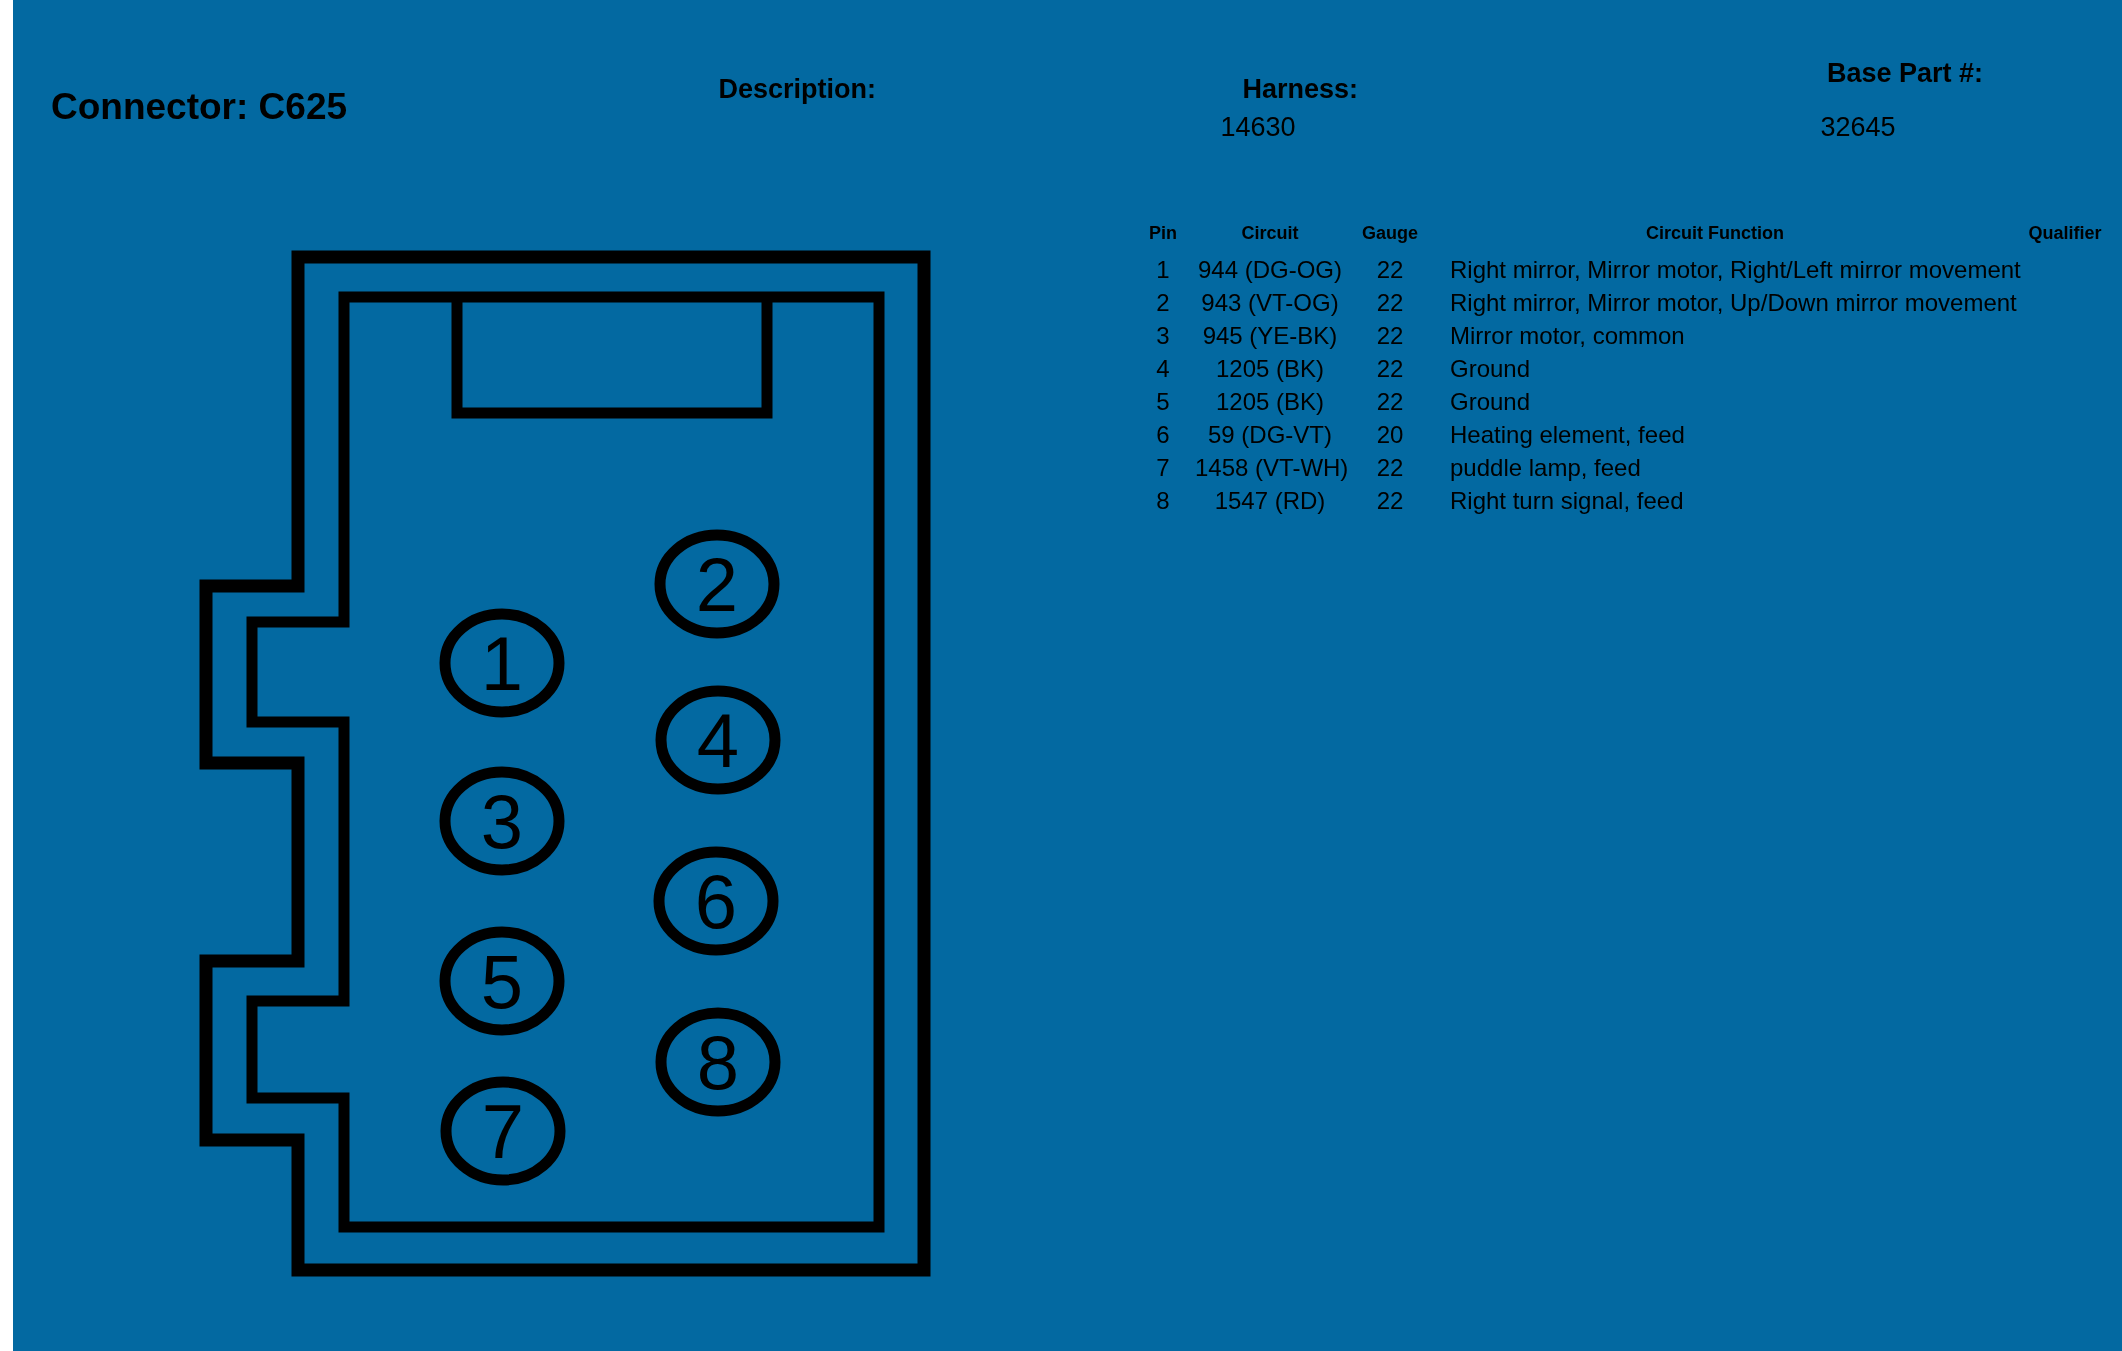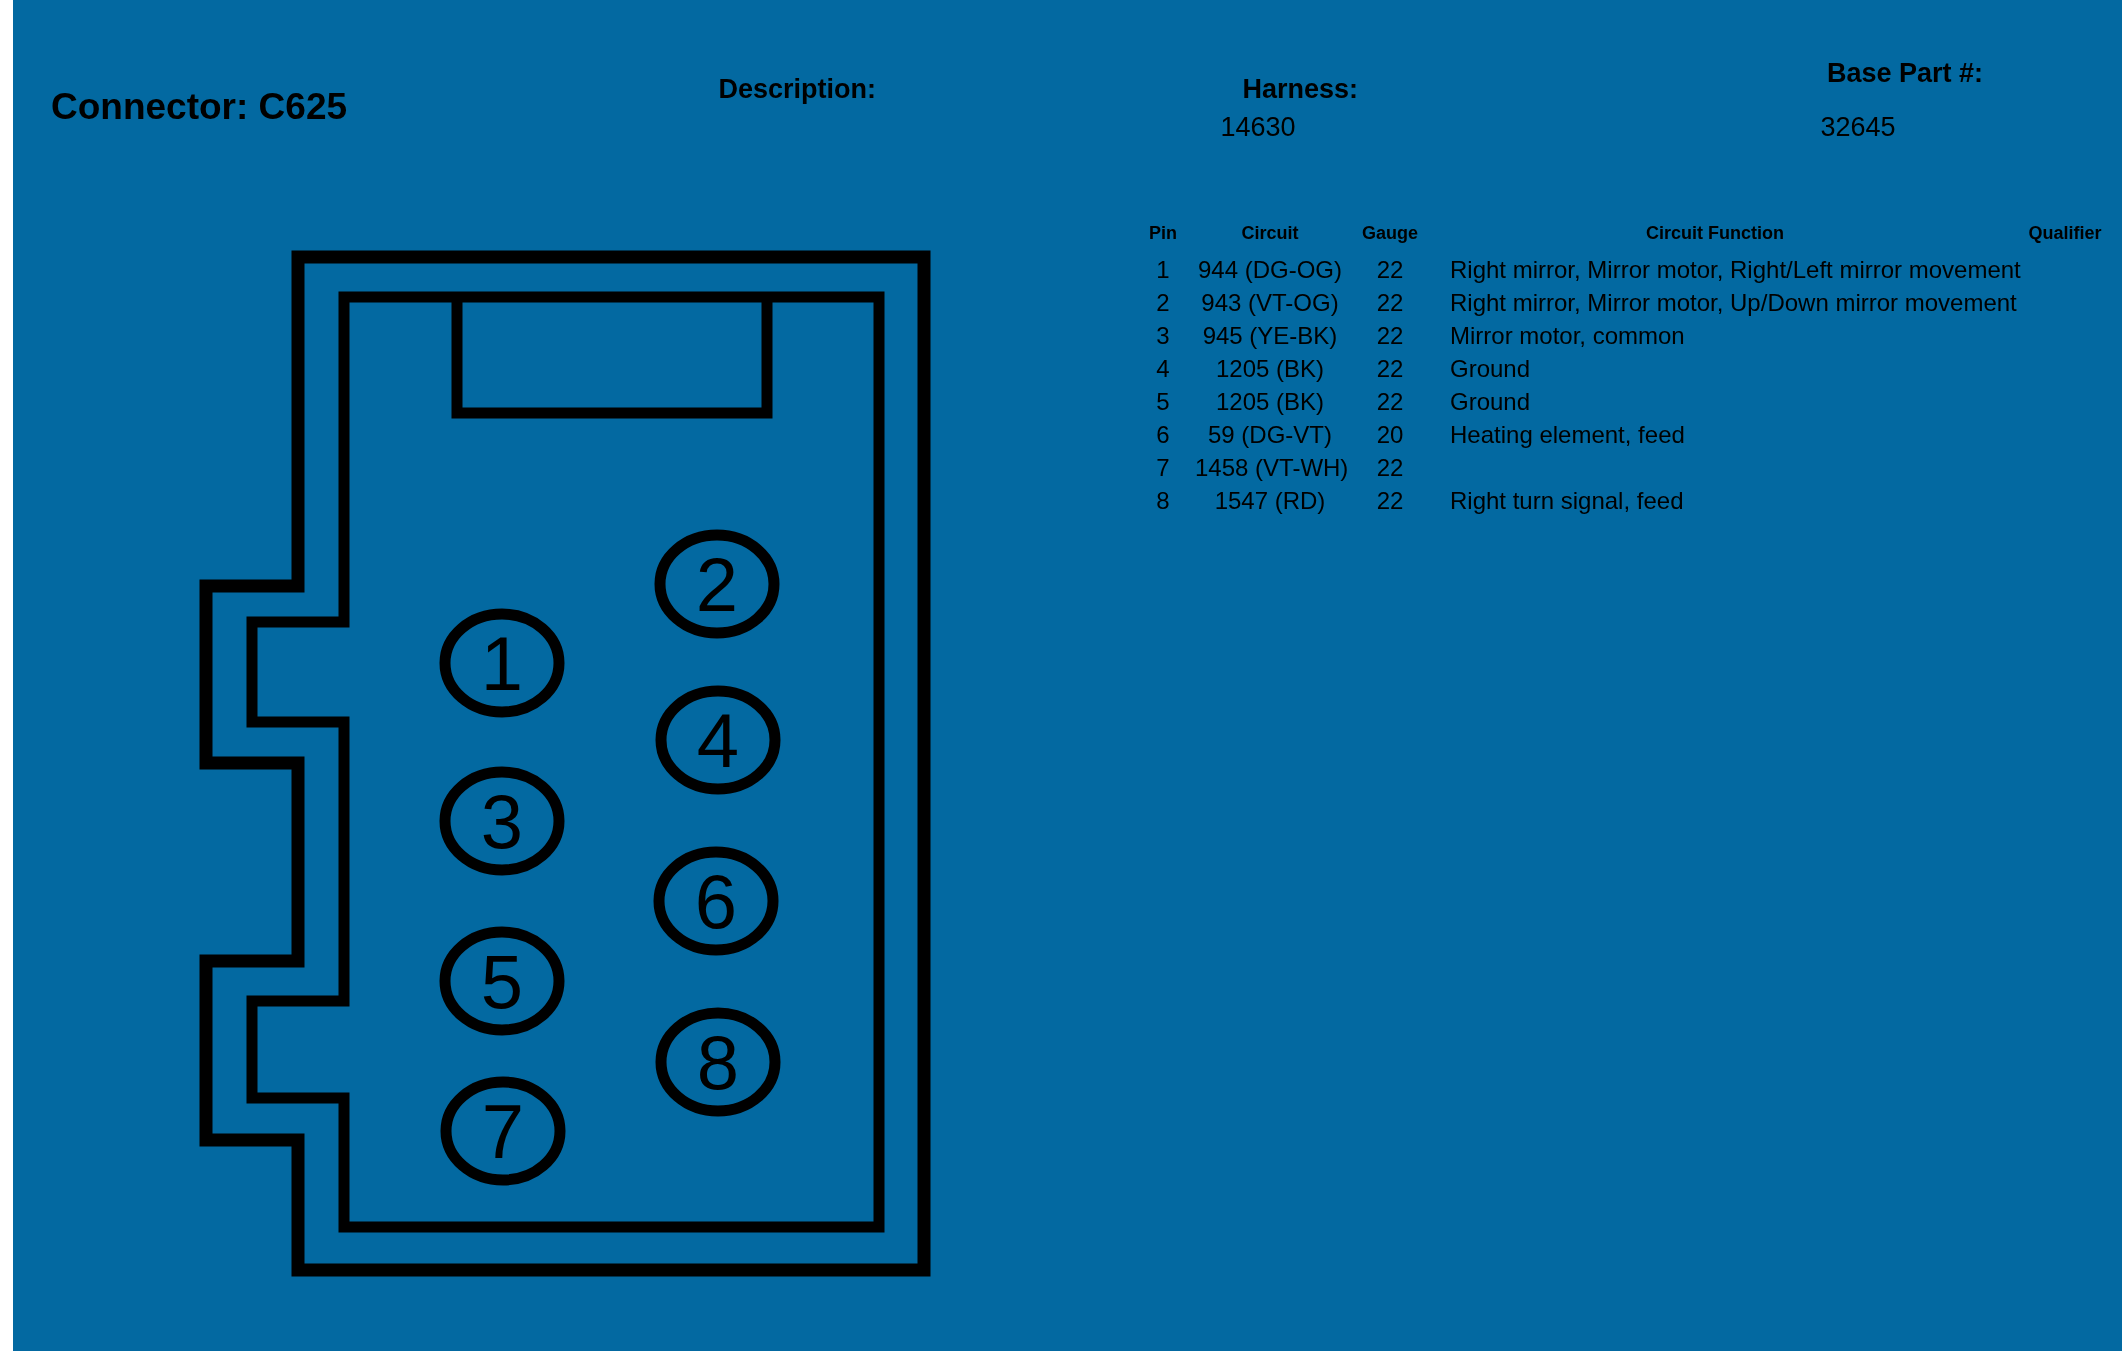--- a/index.html
+++ b/index.html
@@ -133,20 +133,21 @@
       <div class="c-pin">6</div>
       <div class="c-circuit">59 (DG-VT)</div>
       <div class="c-gauge">20</div>
       <div class="c-func">Heating element, feed</div>
       <div class="c-qual"></div>
     </div>
     <div class="pin-table-row">
       <div class="c-pin">7</div>
       <div class="c-circuit">1458 (VT-WH)</div>
       <div class="c-gauge">22</div>
+      <div class="c-func">puddle lamp, feed</div>
       <div class="c-qual"></div>
     </div>
     <div class="pin-table-row">
       <div class="c-pin">8</div>
       <div class="c-circuit">1547 (RD)</div>
       <div class="c-gauge">22</div>
       <div class="c-func">Right turn signal, feed</div>
       <div class="c-qual"></div>
     </div>
   </div>

